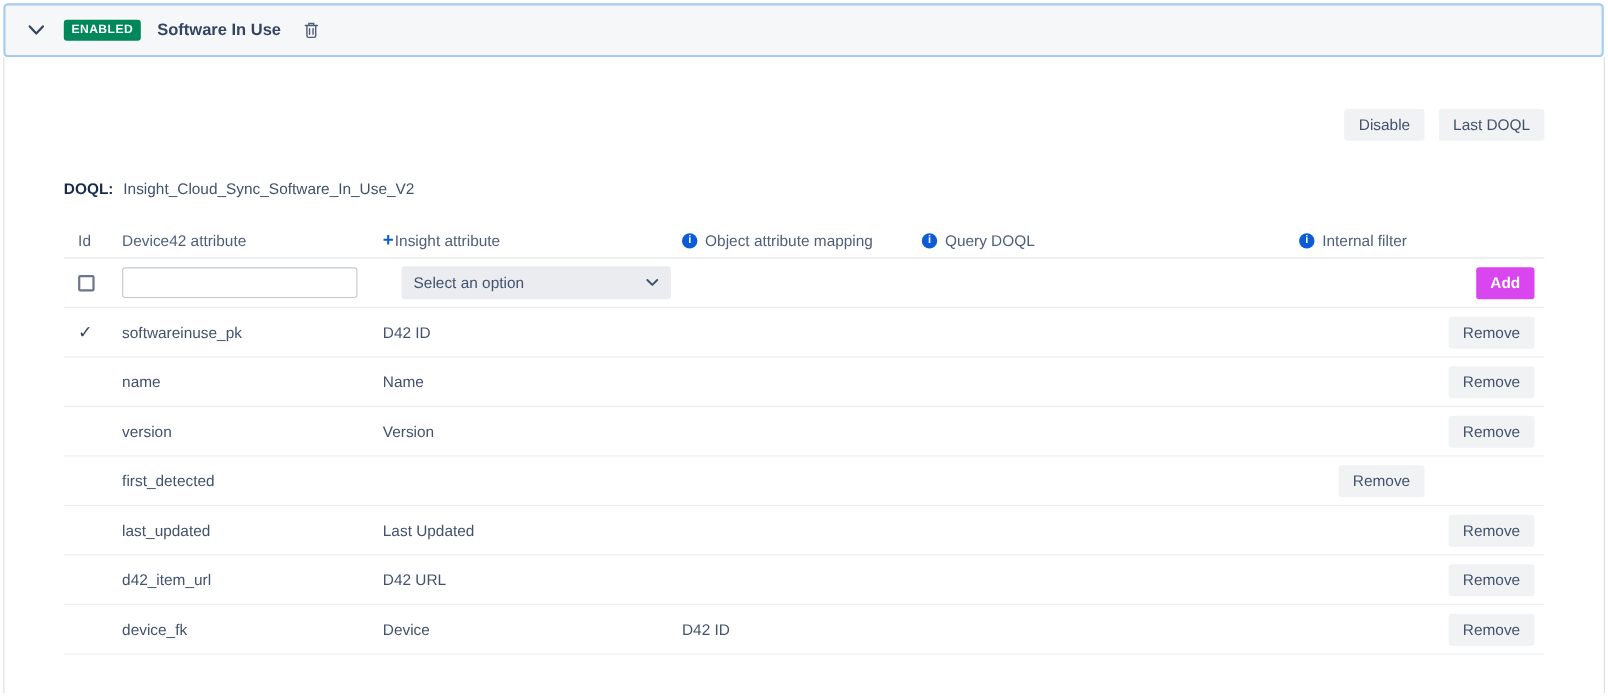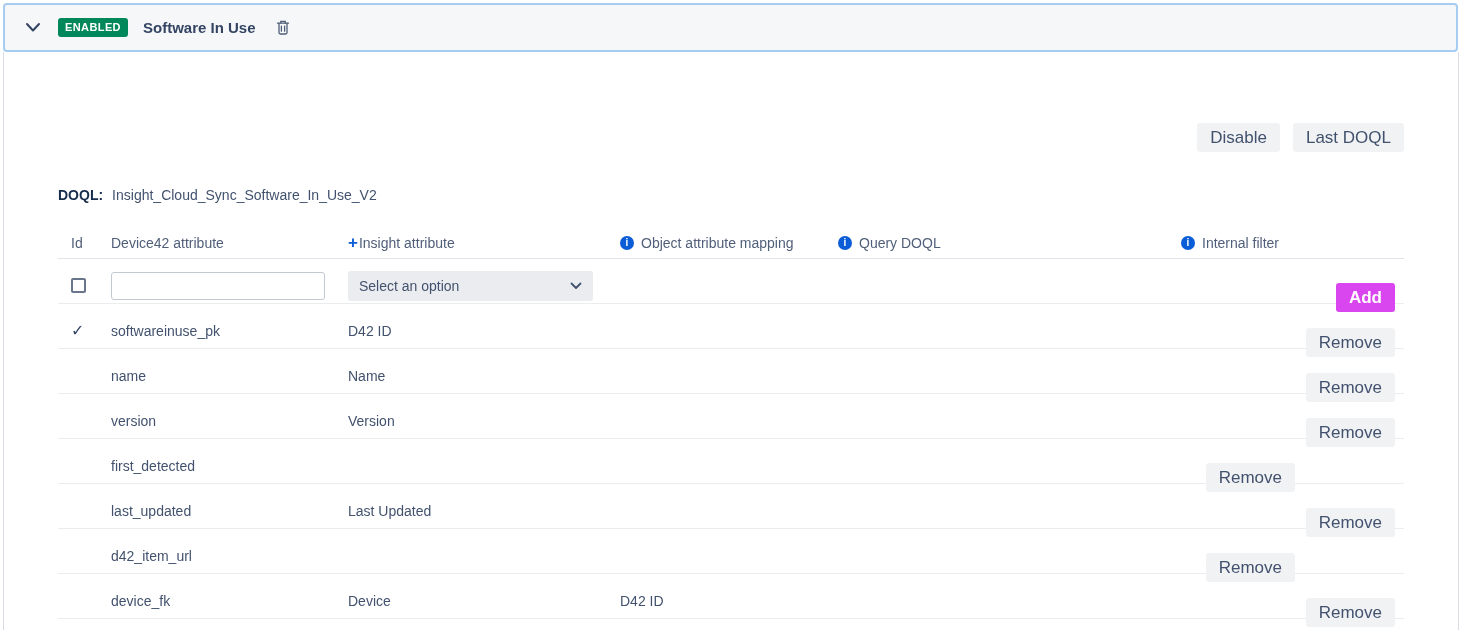--- a/index.html
+++ b/index.html
@@ -58,25 +58,24 @@
     justify-content: flex-end;
     gap: 13px;
     padding: 47px 54px 0 0;
   }
   .btn {
     background: #f1f2f4;
     color: #42526e;
     border: none;
     border-radius: 3px;
     padding: 6px 13px;
-    font-size: 17px;
+    font-size: 14px;
     font-family: inherit;
     cursor: pointer;
     line-height: 17px;
-    margin-top: 24px;
   }
   .btn-primary {
     background: #d946ef;
     color: #ffffff;
     font-weight: 700;
   }
   .doql-line {
     margin: 35px 54px 0 54px;
     font-size: 14px;
   }
@@ -151,20 +150,21 @@
     width: 245px;
     height: 30px;
     background: #ebecf0;
     border-radius: 3px;
     display: flex;
     align-items: center;
     justify-content: space-between;
     padding: 0 11px;
     color: #42526e;
     cursor: pointer;
+    margin-left: 17px;
   }
 </style>
 </head>
 <body>
 
 <div class="page">
 
   <div class="accordion-header">
     <button class="chev-btn">
       <svg width="16" height="11" viewBox="0 0 16 11">
@@ -282,20 +282,21 @@
         <div>Last Updated</div>
         <div></div>
         <div></div>
         <div></div>
         <div class="td-action"><button class="btn">Remove</button></div>
       </div>
 
       <div class="tr row">
         <div class="td-id"><span class="check-icon" style="visibility: hidden;">✓</span></div>
         <div>d42_item_url</div>
+        <div>D42 URL</div>
         <div></div>
         <div></div>
         <div></div>
         <div class="td-action"><button class="btn">Remove</button></div>
       </div>
 
       <div class="tr row">
         <div class="td-id"><span class="check-icon" style="visibility: hidden;">✓</span></div>
         <div>device_fk</div>
         <div>Device</div>

